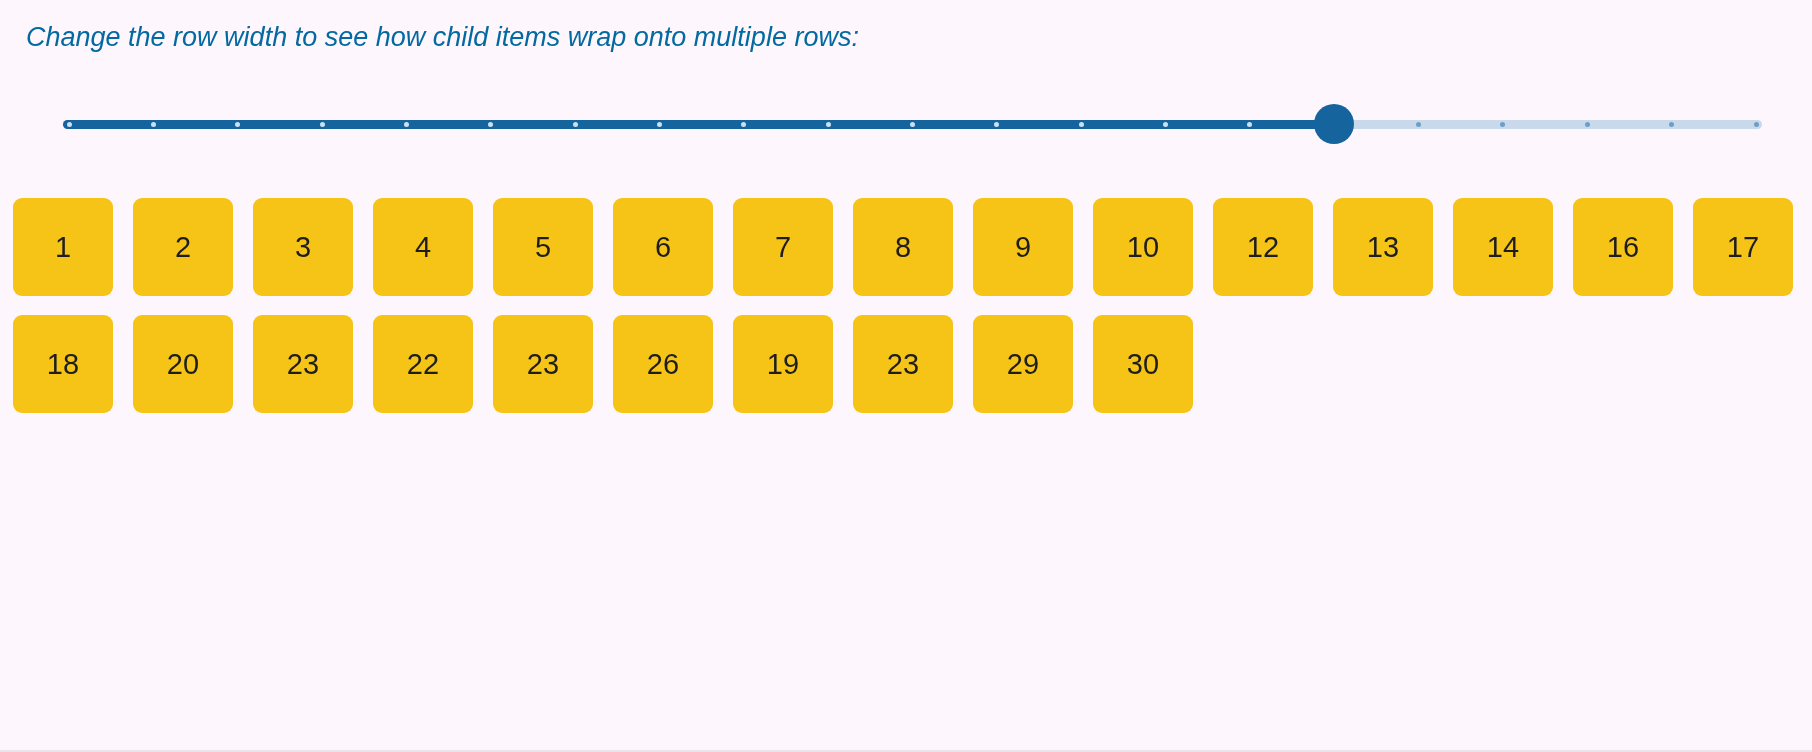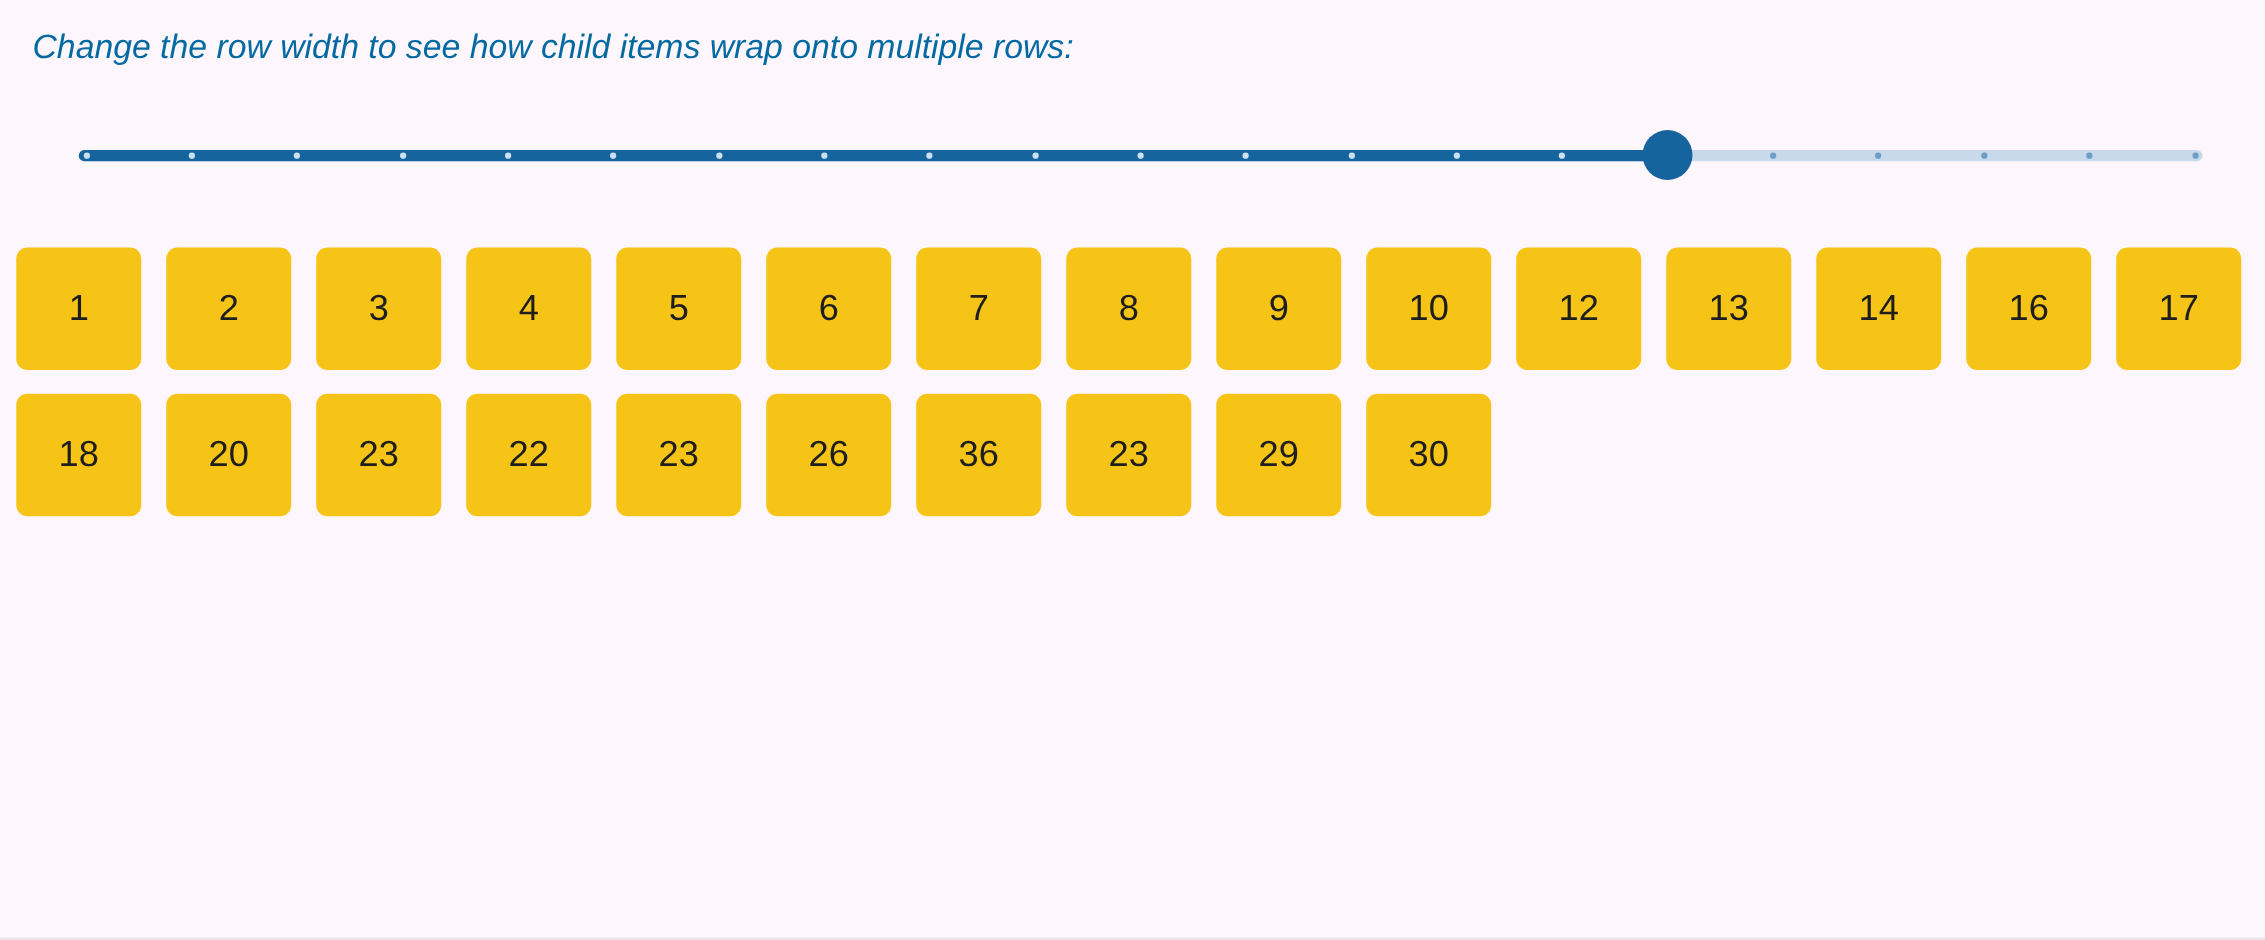--- a/index.html
+++ b/index.html
@@ -144,19 +144,19 @@
     <div class="wrap-item">13</div>
     <div class="wrap-item">14</div>
     <div class="wrap-item">16</div>
     <div class="wrap-item">17</div>
     <div class="wrap-item">18</div>
     <div class="wrap-item">20</div>
     <div class="wrap-item">23</div>
     <div class="wrap-item">22</div>
     <div class="wrap-item">23</div>
     <div class="wrap-item">26</div>
-    <div class="wrap-item">36</div>
+    <div class="wrap-item">19</div>
     <div class="wrap-item">23</div>
     <div class="wrap-item">29</div>
     <div class="wrap-item">30</div>
   </div>
 
 <div class="bottom-edge"></div>
 
 </body></html>

